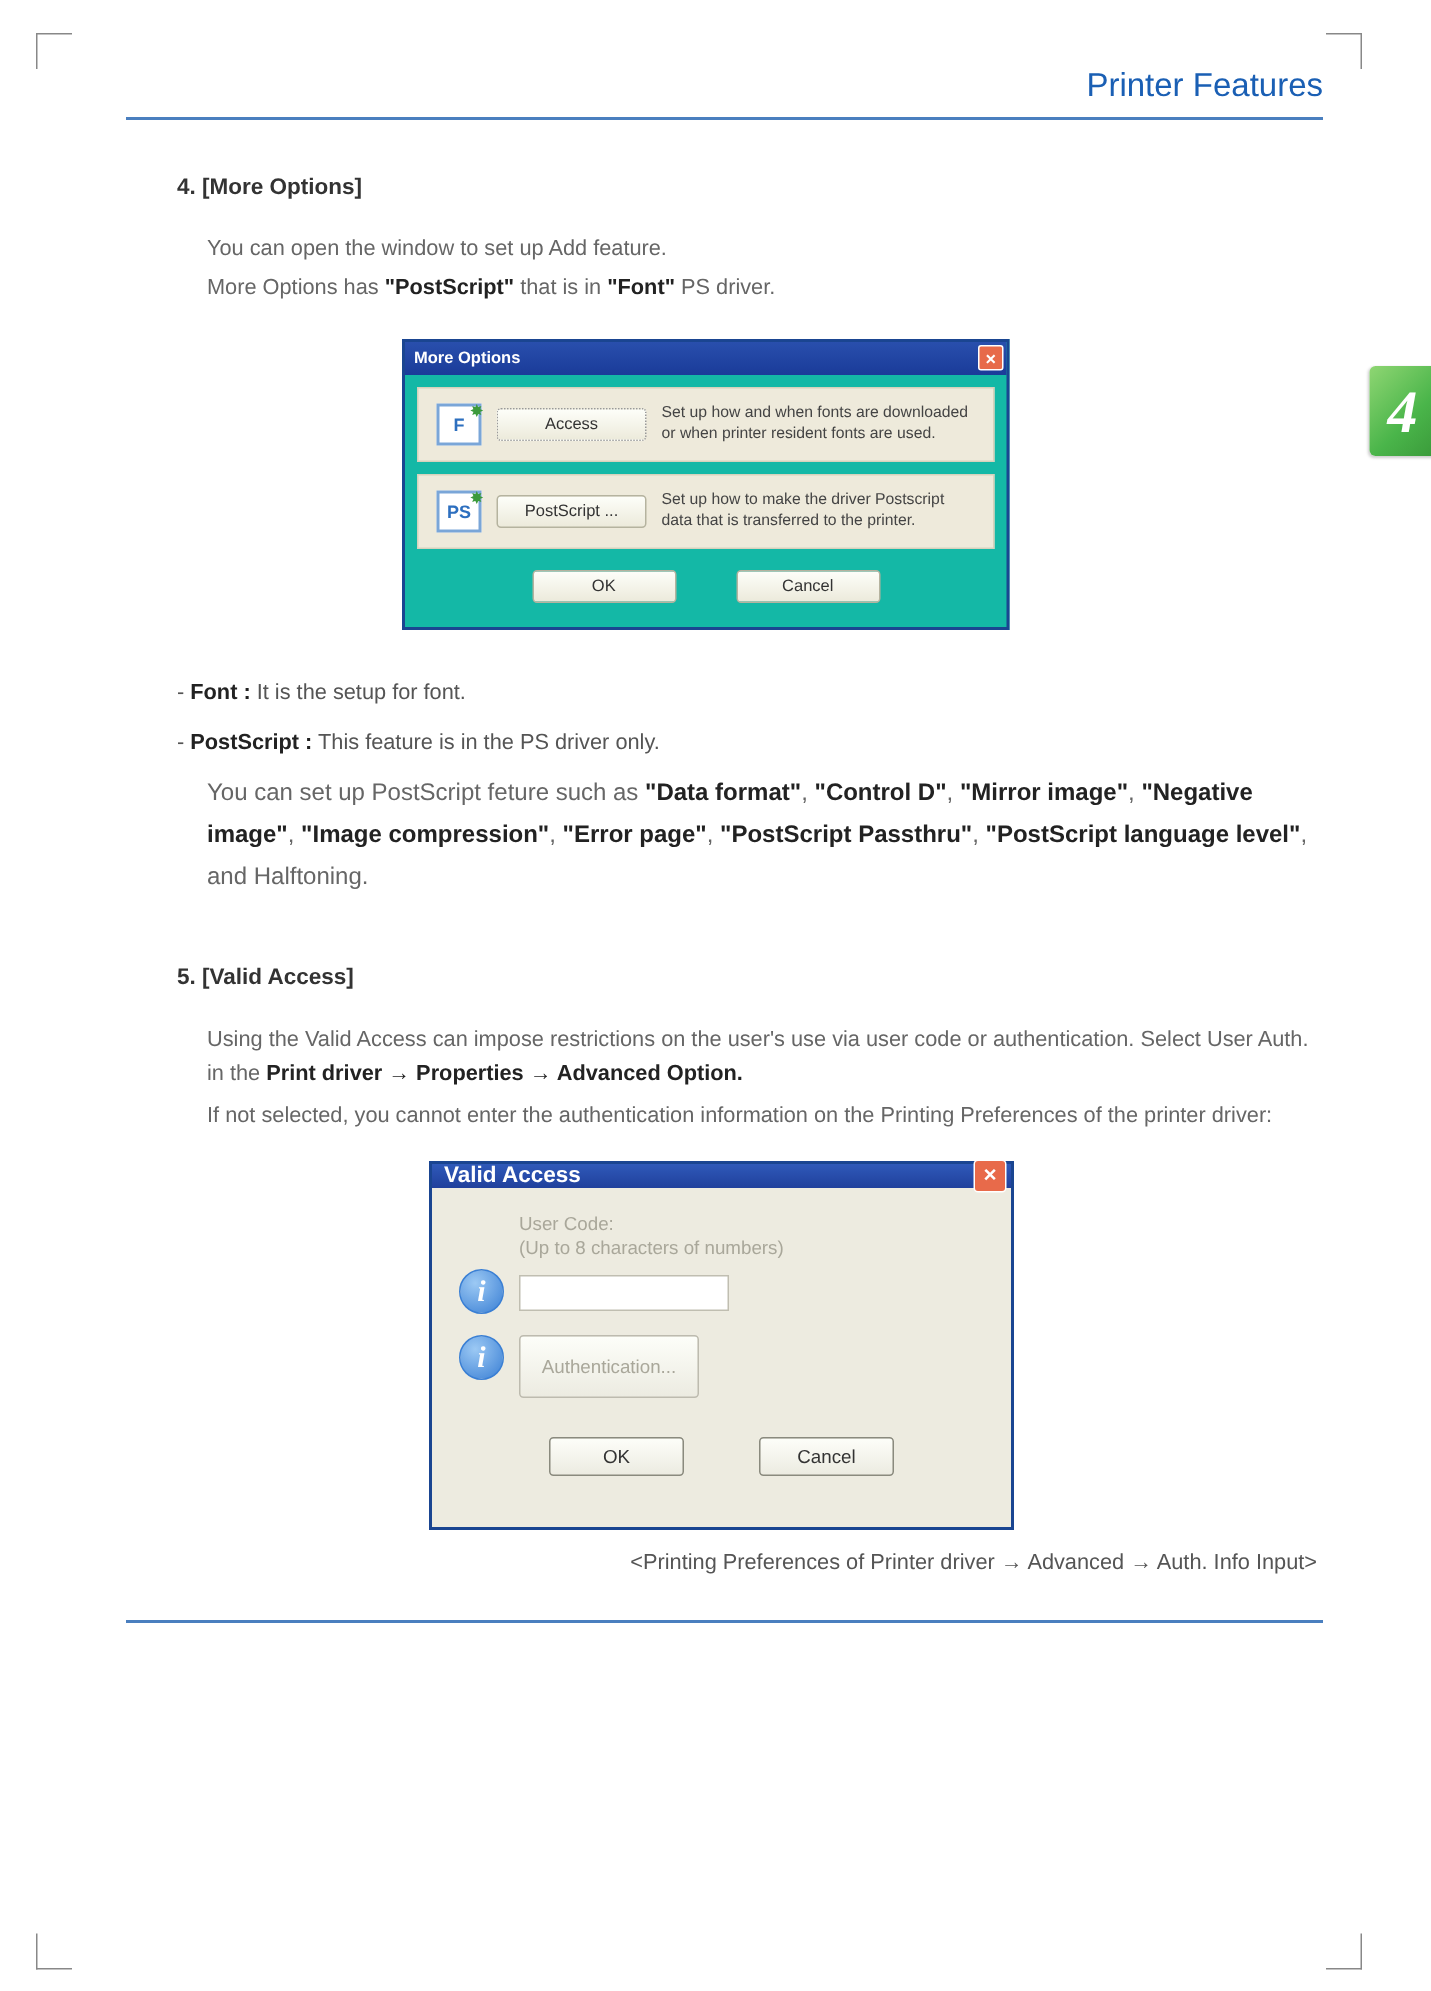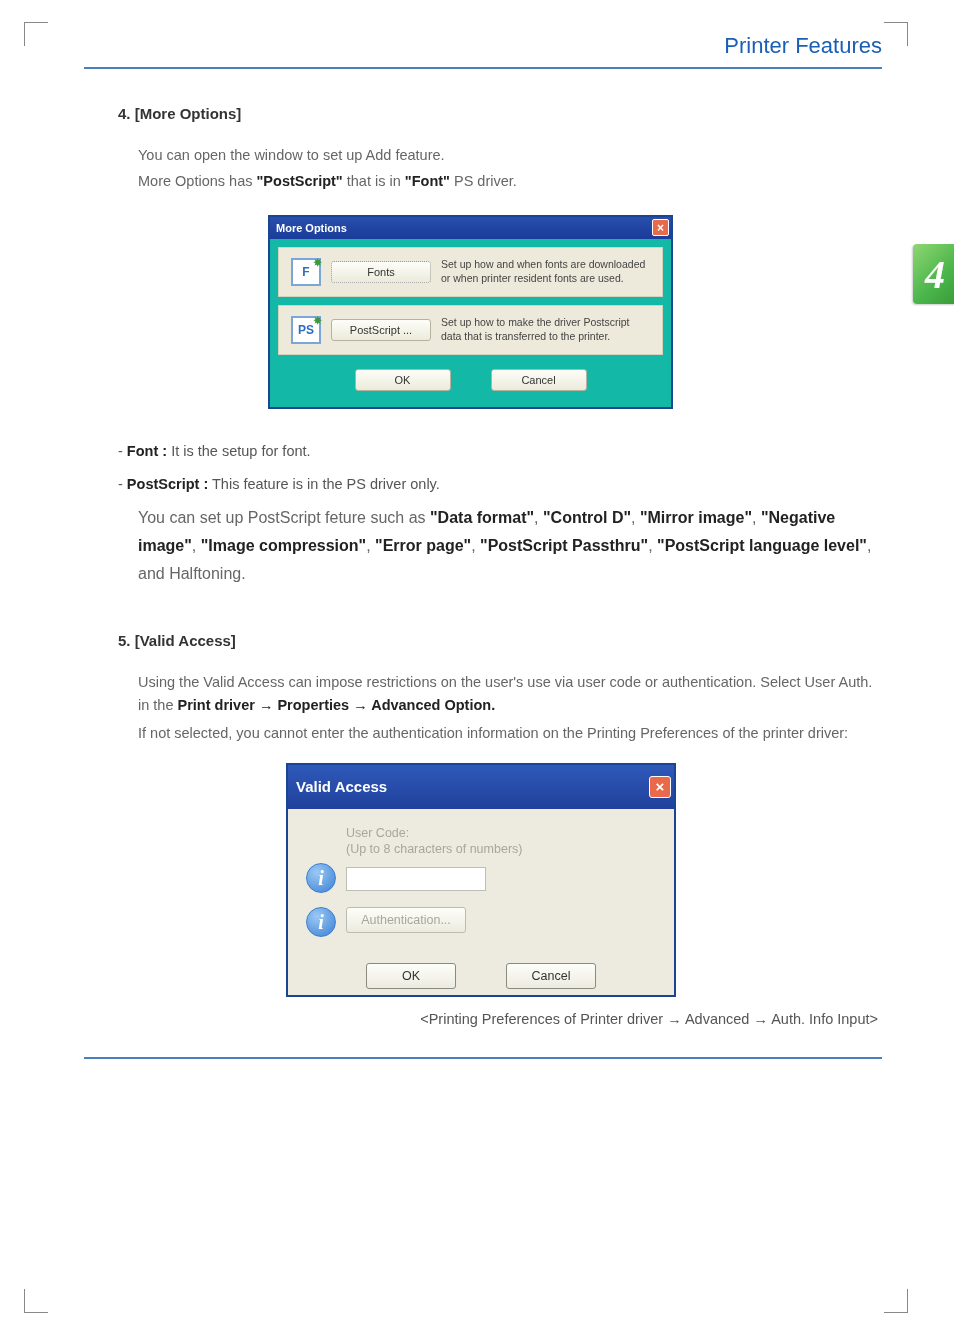--- a/index.html
+++ b/index.html
@@ -14,21 +14,21 @@
   .crop-tl, .crop-tr, .crop-bl, .crop-br {
     position: absolute; width: 24px; height: 24px;
   }
   .crop-tl { top: 22px; left: 24px; border-left: 1px solid #888; border-top: 1px solid #888; }
   .crop-tr { top: 22px; right: 46px; border-right: 1px solid #888; border-top: 1px solid #888; }
   .crop-bl { bottom: 14px; left: 24px; border-left: 1px solid #888; border-bottom: 1px solid #888; }
   .crop-br { bottom: 14px; right: 46px; border-right: 1px solid #888; border-bottom: 1px solid #888; }
 
   .page {
     position: absolute;
-    left: 84px; top: 33px;
+    left: 84px; top: 44px;
     width: 798px;
     height: 1200px;
   }
 
   .header-title {
     text-align: right;
     color: #1a5fb4;
     font-size: 22px;
     font-weight: 500;
     padding-bottom: 8px;
@@ -99,46 +99,46 @@
   .bullet-row .lbl { color:#222; font-weight:600; }
   .bullet-body { margin-left: 20px; font-size: 16px; line-height:1.75; color:#666; }
   .bullet-body .strong { color:#222; font-weight:600; }
 
   .sec5 { margin-top: 44px; }
 
   
   .dialog2-wrap { margin: 18px 0 10px 168px; width: 390px; }
   .d2 { border: 2px solid #1a4591; background:#edebe0; font-size:12px; }
   .d2-title {
-    height:44px; background: linear-gradient(#2f59b9,#20409c);
+    height:16px; background: linear-gradient(#2f59b9,#20409c);
     color:#fff; font-weight:bold; font-size:15px;
     display:flex;align-items:center;justify-content:space-between;
     padding:0 3px 0 8px;
   }
   .d2-close {
     width:22px;height:22px;background:#e86a4a;border:1px solid #fff;border-radius:3px;
     display:flex;align-items:center;justify-content:center;color:#fff;font-weight:bold;font-size:15px;
   }
-  .d2-body { padding: 16px 18px 6px 18px; }
+  .d2-body { padding: 16px 18px 34px 18px; }
   .d2-field-row { display:flex; align-items:flex-start; gap:10px; margin-bottom:14px; }
   .info-icon {
     width:30px;height:30px;border-radius:50%;
     background: radial-gradient(circle at 35% 30%, #9cc9f4, #3a7fd4);
     color:#fff; font-family:Georgia, serif; font-style:italic; font-weight:bold;
     font-size:20px; display:flex;align-items:center;justify-content:center;
     border:1px solid #3a7fd4; flex-shrink:0;
   }
   .d2-field-col { flex:1; }
   .d2-label { color:#a9a79a; font-size:12.5px; line-height:1.3; }
   .d2-input {
     margin-top:4px; width: 140px; height:24px;
     background:#fff; border:1px solid #c0beb1;
   }
   .d2-auth-btn {
-    width:120px;height:26px;
+    width:120px;height:42px;
     background: linear-gradient(#fdfef9,#ecebe1);
     border:1px solid #bdbbaf; border-radius:3px;
     color:#a9a79a; font-size:12.5px;
     display:flex;align-items:center;justify-content:center;
   }
   .d2-btns { display:flex; gap:50px; justify-content:center; margin-top:26px; }
   .d2-okcancel {
     width:90px;height:26px;
     background: linear-gradient(#fdfef9,#ecebe1);
     border:1px solid #8a8a7e; border-radius:3px;
@@ -194,21 +194,21 @@
         <div class="d1-title">
           <span>More Options</span>
           <span class="d1-close">×</span>
         </div>
         <div class="d1-body">
           <div class="d1-row">
             <div class="d1-icon">
                 <span>F</span>
                 <span class="gear">✸</span>
               </div>
-            <div class="d1-btn">Fonts</div>
+            <div class="d1-btn">Access</div>
             <div class="d1-desc">Set up how and when fonts are downloaded or when printer resident fonts are used.</div>
           </div>
           <div class="d1-row">
             <div class="d1-icon">
                 <span>PS</span>
                 <span class="gear">✸</span>
               </div>
             <div class="d1-btn">PostScript ...</div>
             <div class="d1-desc">Set up how to make the driver Postscript data that is transferred to the printer.</div>
           </div>

